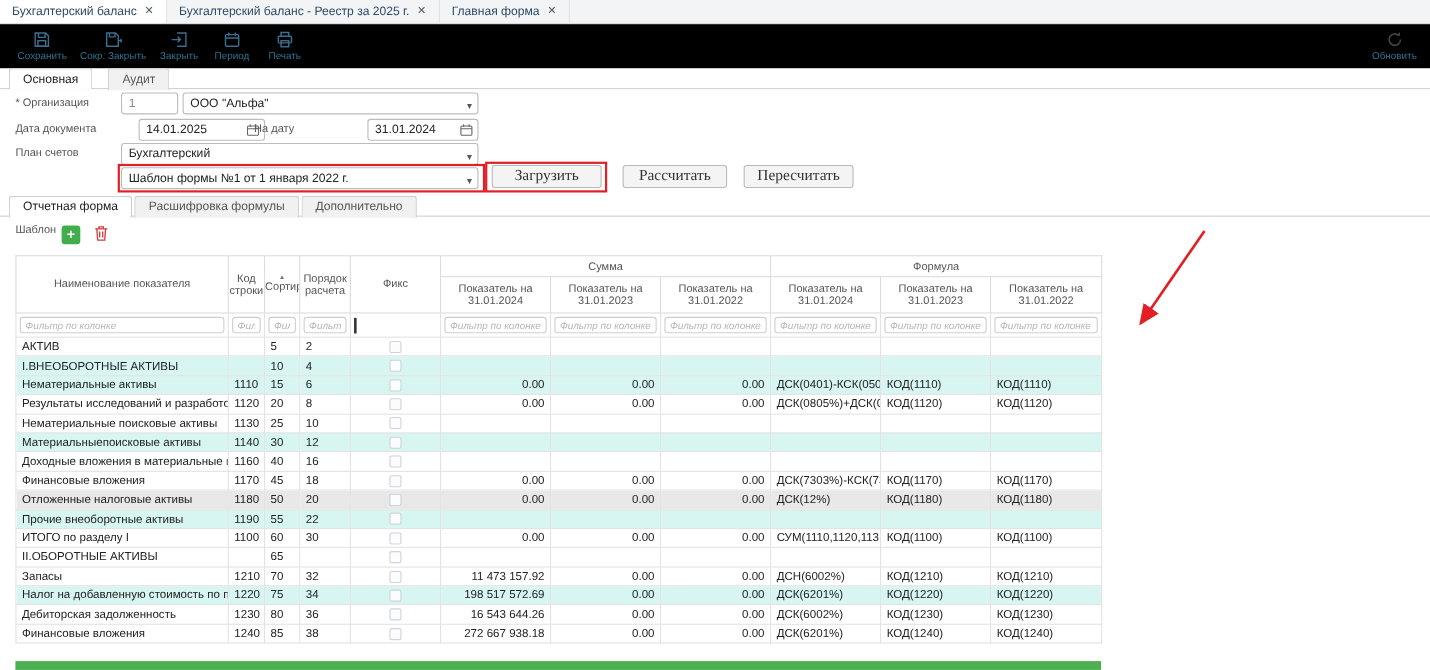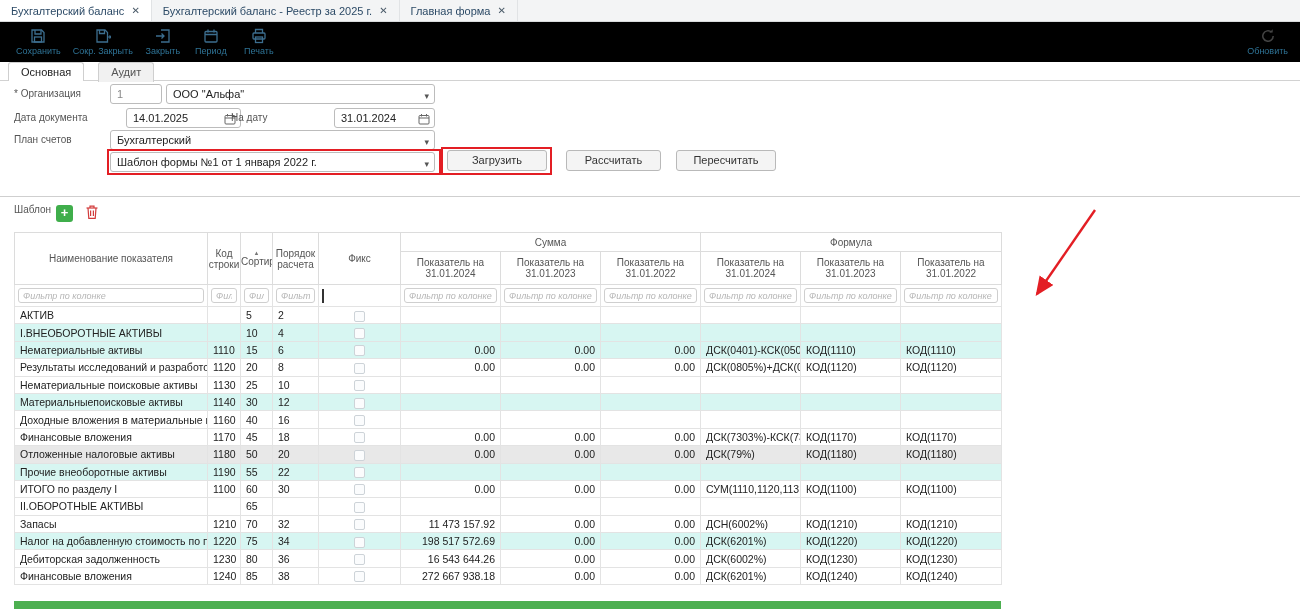--- a/index.html
+++ b/index.html
@@ -33,21 +33,21 @@
   .ftab{font-size:11px;padding:3px 12px 4px 12px;border:1px solid #cfcfcf;border-bottom:none;background:#f1f1f1;color:#555;margin-right:14px;border-radius:3px 3px 0 0;cursor:pointer;}
   .ftab.active{background:#fff;color:#222;position:relative;top:0;height:19px;}
 
   
   .flabel{position:absolute;left:14px;width:92px;font-size:10px;color:#555;line-height:20px;white-space:nowrap;}
   .ctrl{position:absolute;height:20px;border:1px solid #bcbcbc;border-radius:3px;background:#fff;font-size:11px;color:#222;line-height:18px;padding:0 6px;}
   .ctrl.combo{padding-right:18px;overflow:hidden;white-space:nowrap;cursor:pointer;}
   .chev{position:absolute;right:5px;top:2px;font-size:9px;color:#555;}
   .calicon{position:absolute;right:4px;top:3px;}
   input.ctrl{font-family:inherit;}
-  .btn{position:absolute;height:21px;background:#f4f4f4;border:1px solid #b9b9b9;border-radius:3px;font-size:11px;color:#333;text-align:center;line-height:19px;cursor:pointer;font-family:Liberation Sans, sans-serif;}
+  .btn{position:absolute;height:21px;background:#f4f4f4;border:1px solid #b9b9b9;border-radius:3px;font-size:14px;color:#333;text-align:center;line-height:19px;cursor:pointer;font-family:Liberation Serif, serif;}
 
   
   .rtabs{position:absolute;top:178px;left:8px;display:flex;z-index:2;}
   .rtab{font-size:11px;padding:3px 12px 4px 12px;border:1px solid #cfcfcf;border-bottom:none;background:#f1f1f1;color:#555;margin-right:2px;border-radius:3px 3px 0 0;cursor:pointer;}
   .rtab.active{background:#fff;color:#222;}
   .panel-line{position:absolute;top:196px;left:0;right:0;border-top:1px solid #cfcfcf;}
 
   
   .gt-add{position:absolute;left:56px;top:205px;width:17px;height:17px;background:var(--green);border-radius:3px;color:#fff;font-size:13px;font-weight:bold;text-align:center;line-height:16px;cursor:pointer;}
   .gt-del{position:absolute;left:84px;top:204px;width:18px;height:18px;cursor:pointer;}
@@ -203,20 +203,25 @@
   <div class="flabel" style="top:152px;margin-top:48px;">Шаблон</div>
   <div class="ctrl combo" style="left:110px;top:152px;width:325px;">
     <span>Шаблон формы №1 от 1 января 2022 г.</span>
     <span class="chev">▾</span>
   </div>
 
   <button class="btn" style="left:447px;top:150px;width:100px;">Загрузить</button>
   <button class="btn" style="left:566px;top:150px;width:95px;">Рассчитать</button>
   <button class="btn" style="left:676px;top:150px;width:100px;">Пересчитать</button>
 
+  <div class="rtabs">
+    <div class="rtab active">Отчетная форма</div>
+    <div class="rtab">Расшифровка формулы</div>
+    <div class="rtab">Дополнительно</div>
+  </div>
   <div class="panel-line"></div>
 
   <div class="gt-add">+</div>
   <div class="gt-del">
     <span><svg width="16" height="16" viewBox="0 0 16 16" fill="none" stroke="#d23b3b" stroke-width="1.2">
           <path d="M2.5 4h11"></path>
           <path d="M6 4V2.2h4V4"></path>
           <path d="M4 4l.8 10.3h6.4L12 4"></path>
           <path d="M6.6 6.5v5.5M9.4 6.5v5.5"></path>
         </svg></span>
@@ -375,21 +380,21 @@
         </tr>
         <tr class="row-gray">
           <td class="c-name">Отложенные налоговые активы</td>
           <td class="c-mid">1180</td>
           <td class="c-mid">50</td>
           <td class="c-mid">20</td>
           <td class="c-fix"><span class="row-cb"></span></td>
           <td class="c-num">0.00</td>
           <td class="c-num">0.00</td>
           <td class="c-num">0.00</td>
-          <td class="c-frm">ДСК(79%)</td>
+          <td class="c-frm">ДСК(12%)</td>
           <td class="c-frm">КОД(1180)</td>
           <td class="c-frm">КОД(1180)</td>
         </tr>
         <tr class="row-cyan">
           <td class="c-name">Прочие внеоборотные активы</td>
           <td class="c-mid">1190</td>
           <td class="c-mid">55</td>
           <td class="c-mid">22</td>
           <td class="c-fix"><span class="row-cb"></span></td>
           <td class="c-num"></td>

